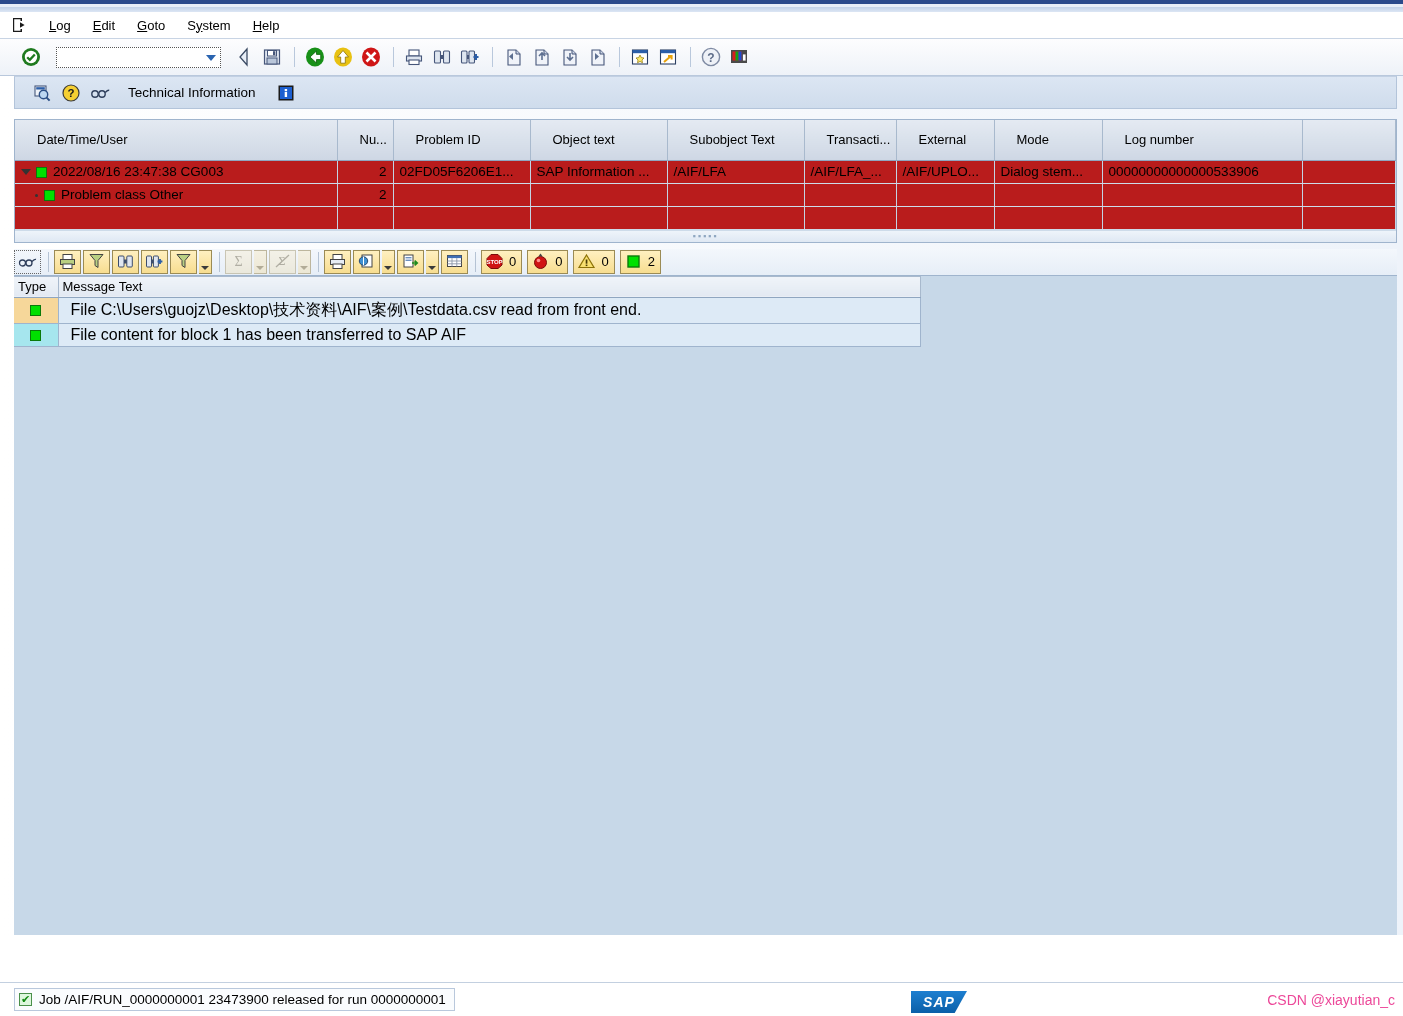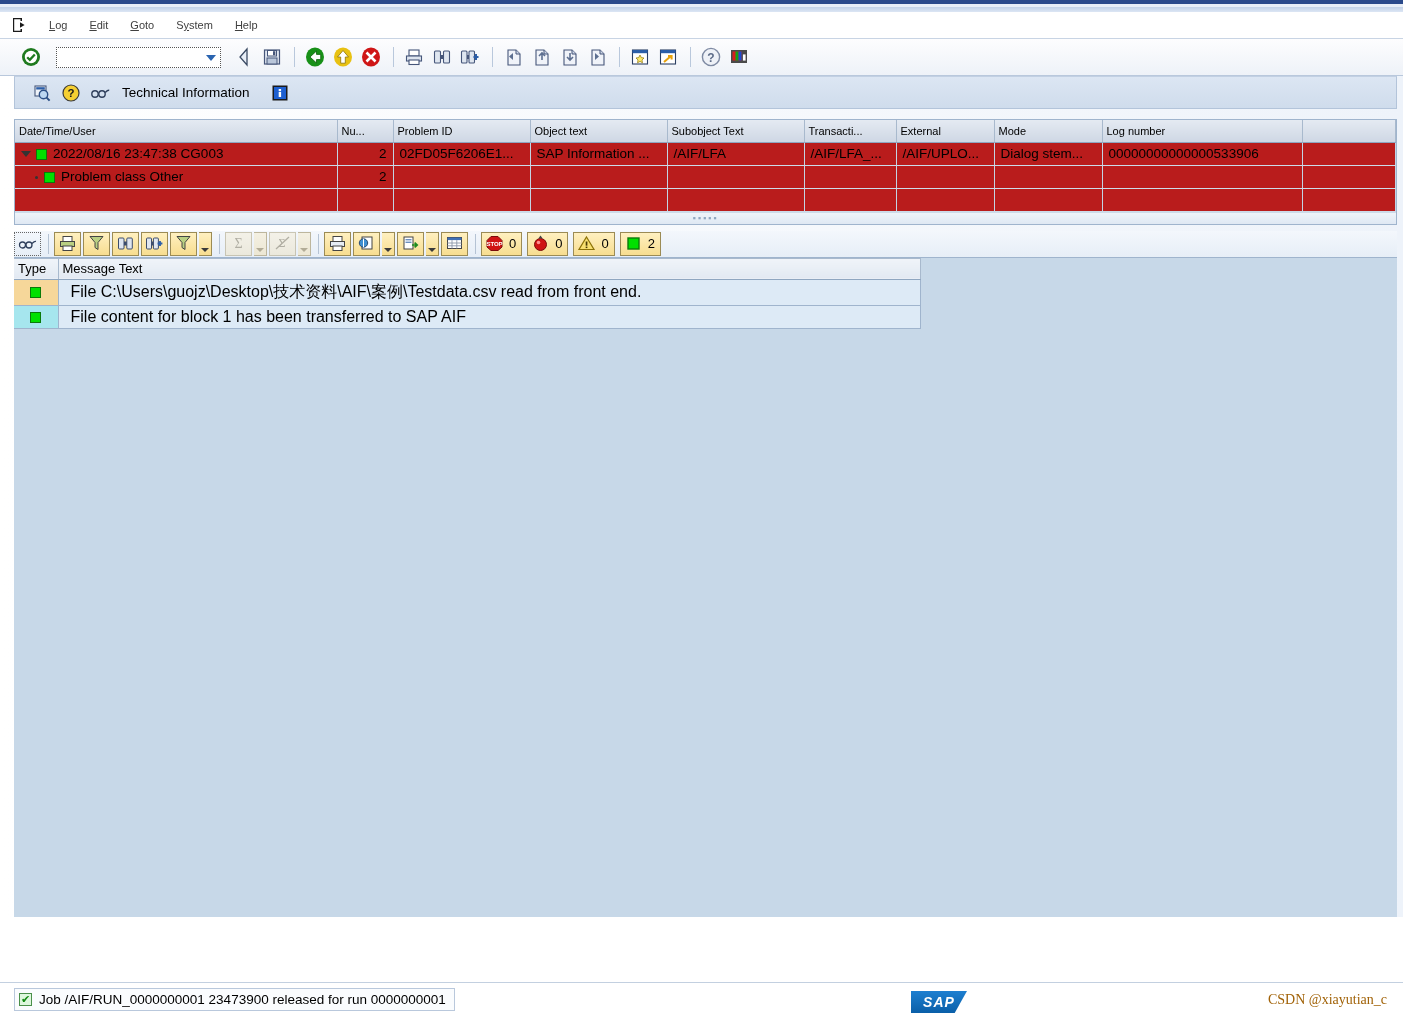--- a/index.html
+++ b/index.html
@@ -27,22 +27,22 @@
     padding-left: 8px;
     border-bottom: 1px solid #c8d4e4;
   }
   .menu-icon-box {
     width: 22px; height: 20px;
     display: flex; align-items: center; justify-content: center;
     margin-right: 8px;
   }
   .menu-item {
     padding: 2px 11px;
-    font-size: 11px;
-    color: #404040;
+    font-size: 13px;
+    color: #000000;
     cursor: default;
   }
   .menu-item u { text-decoration: underline; }
 
   
   #toolbar {
     height: 37px;
     background: linear-gradient(#fdfdfe, #eef2f8);
     display: flex;
     align-items: center;
@@ -108,40 +108,40 @@
     padding-left: 14px;
   }
   .app-tb-btn {
     height: 26px;
     display: flex; align-items: center;
     padding: 0 3px;
     margin-right: 3px;
   }
   #tech-info-label {
     font-size: 13.5px;
-    margin-left: 6px;
+    margin-left: 12px;
     margin-right: 18px;
   }
 
   
   #grid-wrap {
     margin-top: 10px;
     border: 1px solid #9fb4cd;
     background: #f4f8fd;
   }
   table.grid { border-collapse: collapse; width: 100%; table-layout: fixed; }
   table.grid th {
     background: linear-gradient(#e4eaf2, #ced7e4);
     border-right: 1px solid #a8b9cd;
     border-bottom: 1px solid #8fa6c0;
     font-weight: normal;
-    font-size: 11px;
+    font-size: 13px;
     text-align: left;
-    padding: 3px 4px;
-    height: 22px;
+    padding: 3px 22px;
+    height: 40px;
     color: #000;
     white-space: nowrap;
     overflow: hidden;
   }
   table.grid td {
     border-right: 1px solid #c3d3e3;
     border-bottom: 1px solid #cddbe9;
     padding: 2px 6px;
     height: 23px;
     font-size: 13.5px;
@@ -298,24 +298,23 @@
     background: linear-gradient(#1d7fd0, #0a5fa8);
     color: #fff;
     font-weight: bold; font-style: italic;
     font-size: 14px;
     letter-spacing: 1px;
     display: flex; align-items: center; justify-content: center;
     clip-path: polygon(0 0, 100% 0, 78% 100%, 0 100%);
   }
   #watermark {
     position: absolute;
-    right: 16px; top: 9px;
-    color: #a16207;
+    right: 8px; top: 9px;
+    color: #ec4899;
     font-size: 14px;
-    font-family: Liberation Serif, serif;
   }
 
   svg { display: block; }
 </style>
 </head>
 <body>
 
 <div id="window-top-border"></div>
 <div id="window-top-border2"></div>
 <div id="window-top-border3"></div>

